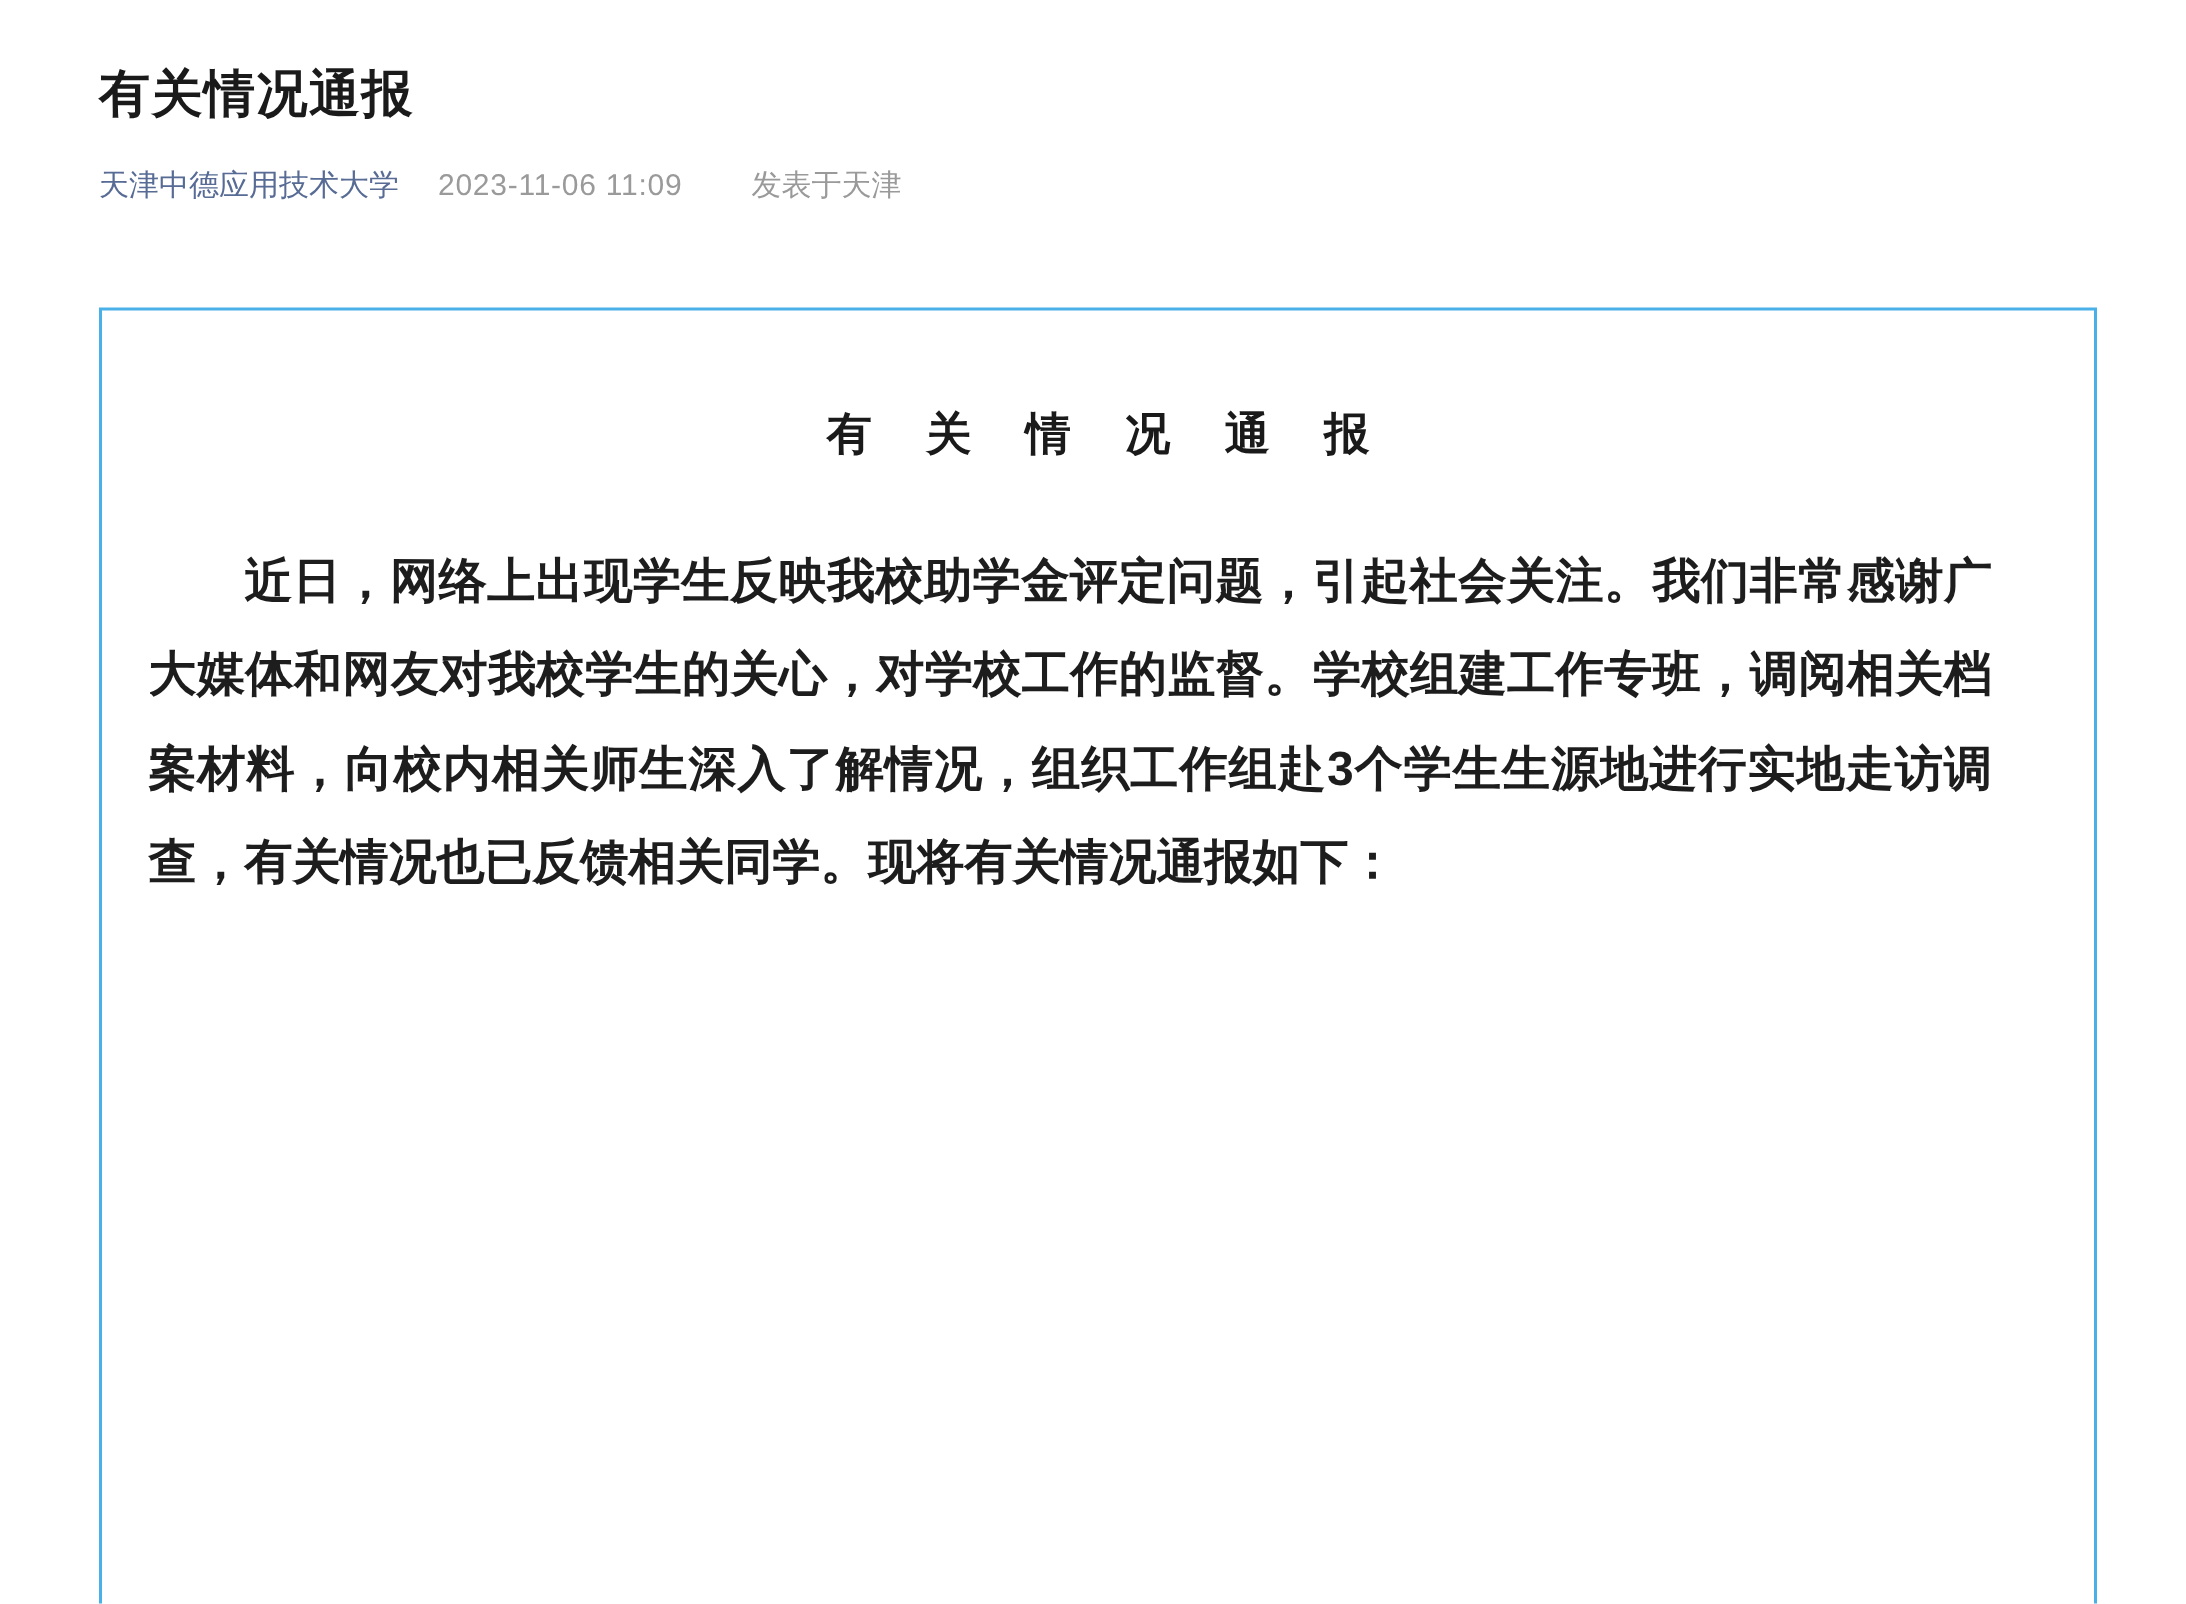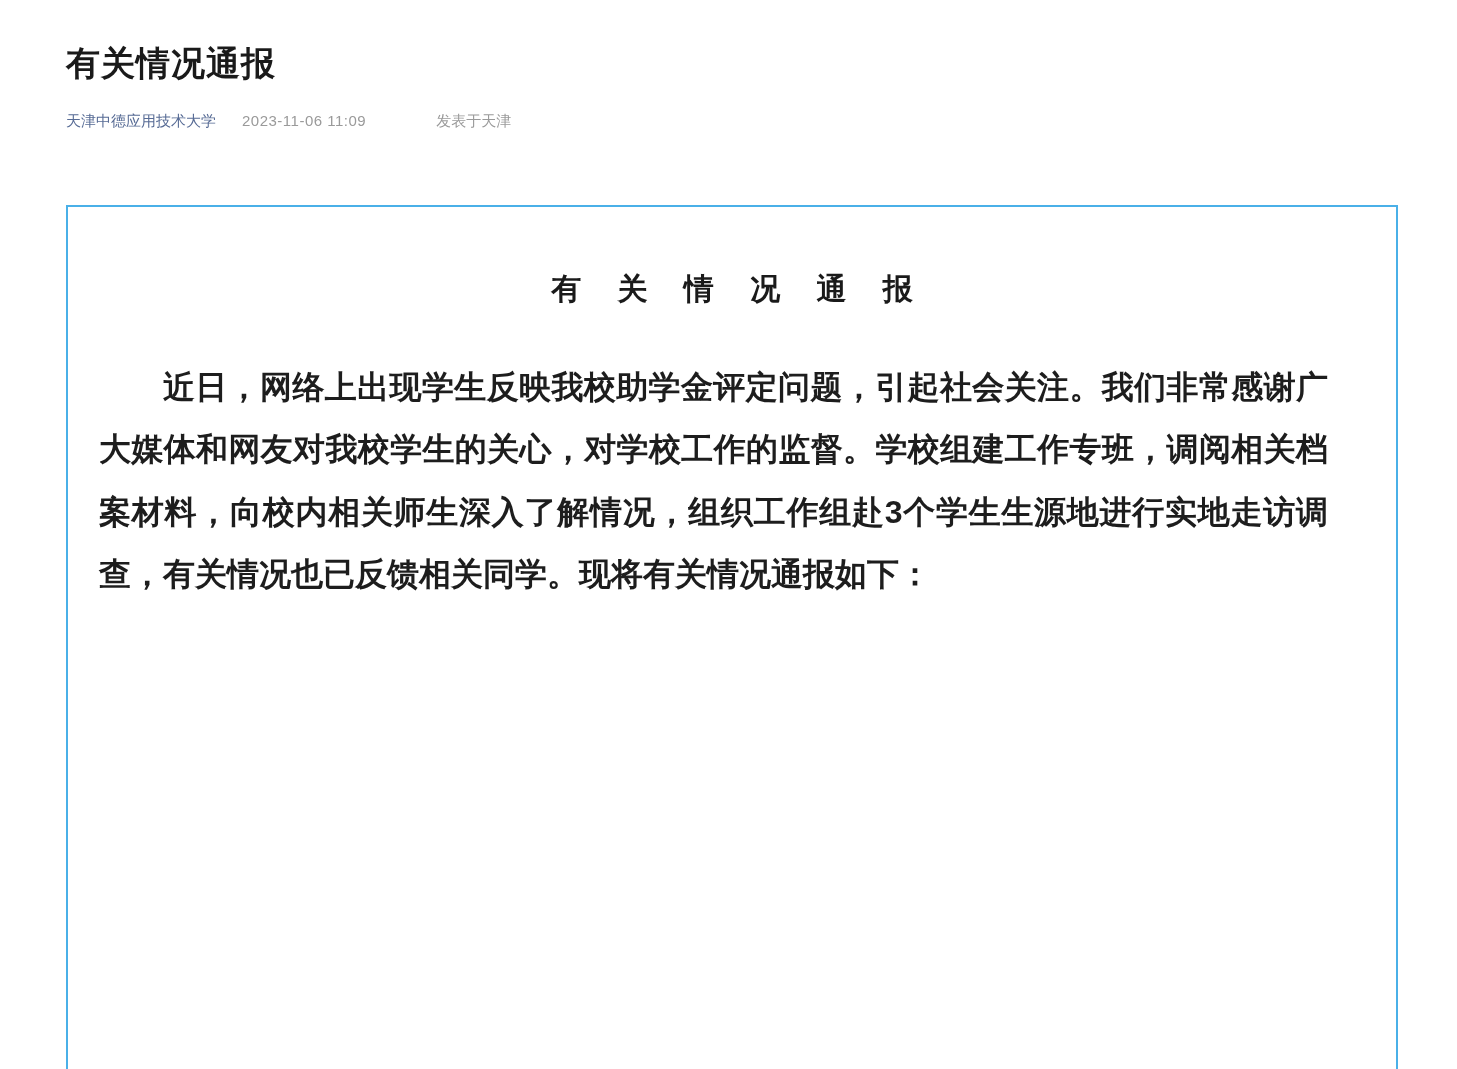--- a/index.html
+++ b/index.html
@@ -32,31 +32,30 @@
     letter-spacing: 1px;
     color: #1a1a1a;
     line-height: 1.3;
   }
   .meta-row {
     position: absolute;
     left: 66px;
     top: 110px;
     display: flex;
     align-items: center;
-    font-size: 15px;
+    font-size: 20px;
     line-height: 1.4;
   }
   .meta-account {
     color: #576b95;
     margin-right: 26px;
     white-space: nowrap;
   }
   .meta-time {
     color: #9a9a9a;
-    margin-right: 24px;
     white-space: nowrap;
     letter-spacing: 0.5px;
   }
   .meta-location {
     color: #9a9a9a;
     white-space: nowrap;
     margin-left: 46px;
   }
   .notice-card {
     position: absolute;

